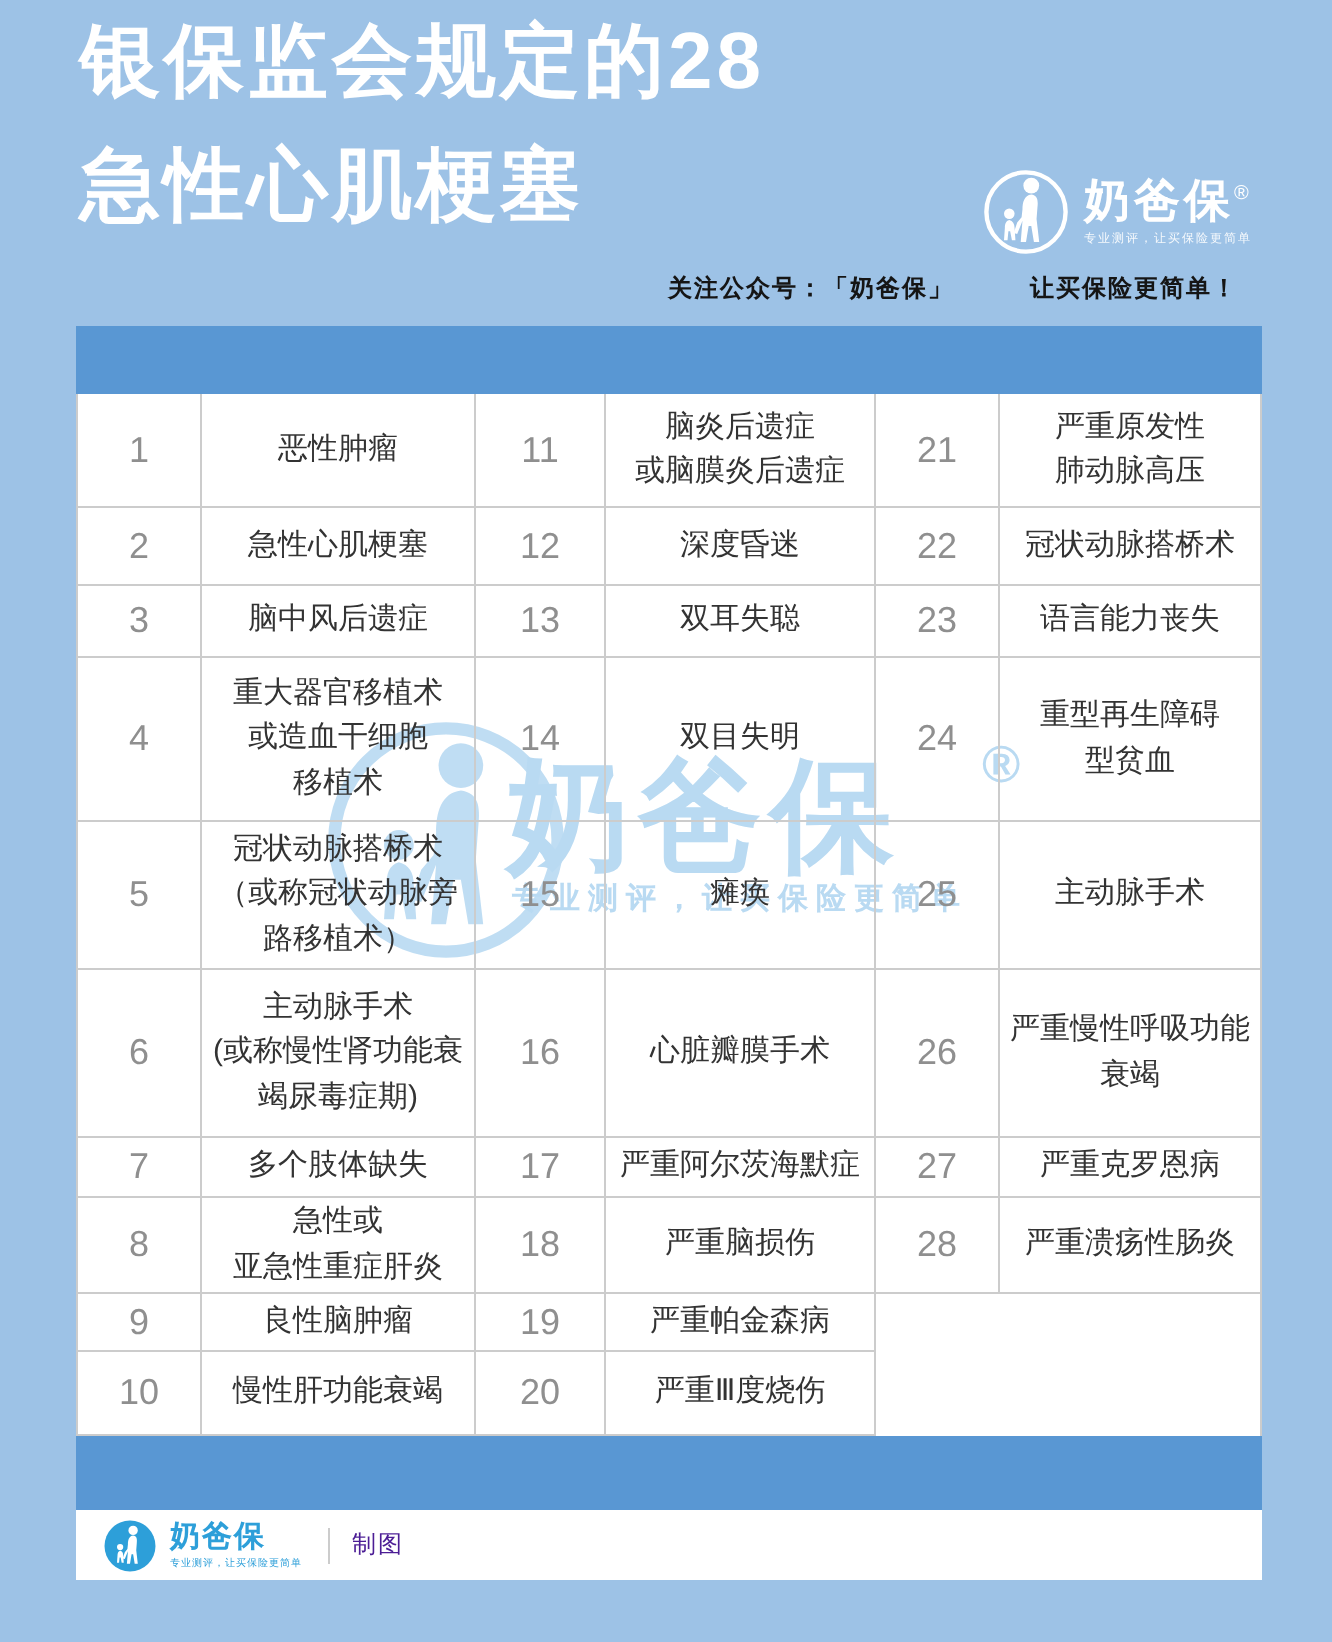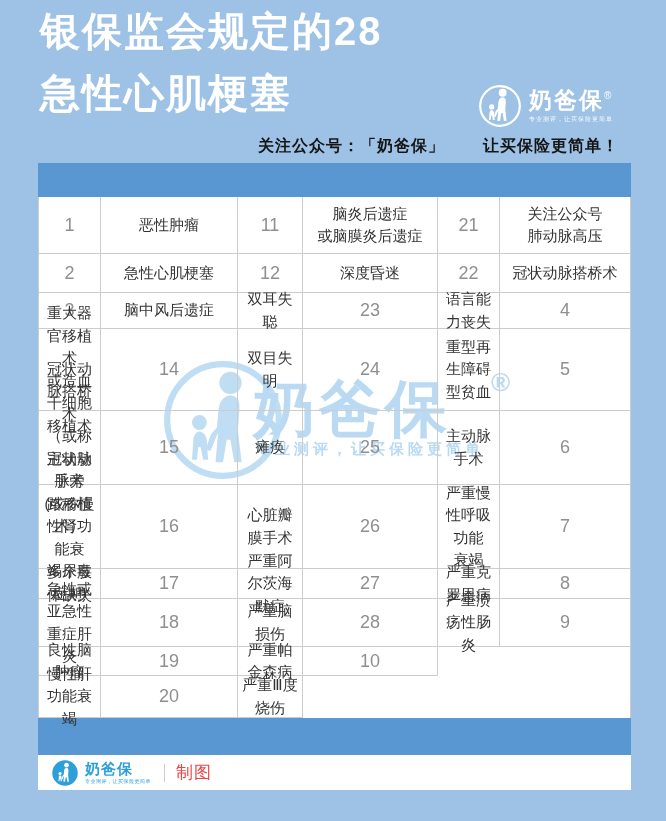--- a/index.html
+++ b/index.html
@@ -6,28 +6,28 @@
   body { font-family:"Liberation Sans", sans-serif; }
   .page {
     position:relative; width:666px; height:821px;
     background:#9dc2e6; overflow:hidden;
   }
   
   .title-line { position:absolute; left:40px; color:#ffffff;
     font-size:40px; font-weight:bold; letter-spacing:2px; line-height:1.15; }
   .title-1 { top:8px; }
   .title-2 { top:70px; }
-  .brand-top { position:absolute; left:478px; top:84px; display:flex; align-items:center; gap:7px; }
+  .brand-top { position:absolute; left:491px; top:84px; display:flex; align-items:center; gap:7px; }
   .brand-top .logo-circle { width:44px; height:44px; flex:0 0 auto; }
   .brand-top .brand-text { display:flex; flex-direction:column; }
   .brand-top .brand-name { color:#ffffff; font-size:23px; font-weight:bold; letter-spacing:2px; line-height:1; }
   .brand-top .brand-name sup { font-size:10px; font-weight:normal; }
   .brand-top .brand-tagline { color:#ffffff; font-size:6px; letter-spacing:1px; margin-top:3px; opacity:.9; }
   .subtitle { position:absolute; top:136px; right:47px; display:flex; gap:38px;
-    color:#151515; font-size:16px; font-weight:600; letter-spacing:1px; }
+    color:#151515; font-size:12px; font-weight:600; letter-spacing:1px; }
   
   .band { position:absolute; left:38px; width:593px; background:#5997d3; }
   .band-top { top:163px; height:34px; }
   .band-bottom { top:718px; height:37px; }
   
   .table-wrap { position:absolute; left:38px; top:197px; width:593px; height:521px;
     background:#ffffff; border-left:1px solid #cccccc; }
   .grid { position:relative; display:grid; width:100%; height:100%;
     grid-template-columns:62px 137px 65px 135px 62px 1fr; }
   .cell { position:relative; z-index:3; display:flex; align-items:center; justify-content:center;
@@ -45,21 +45,21 @@
   .wm-tagline { position:absolute; left:217px; top:243px; font-size:15px; font-weight:bold;
     letter-spacing:4px; white-space:nowrap; }
   
   .footer { position:absolute; left:38px; top:755px; width:593px; height:35px;
     background:#ffffff; display:flex; align-items:center; padding-left:14px; }
   .footer .logo-circle { width:26px; height:26px; flex:0 0 auto; }
   .footer .brand-text { display:flex; flex-direction:column; margin-left:7px; }
   .footer .brand-name { color:#2d9fd9; font-size:15px; font-weight:bold; letter-spacing:1px; line-height:1; }
   .footer .brand-tagline { color:#2d9fd9; font-size:5px; letter-spacing:.5px; margin-top:2px; }
   .footer .divider { width:1px; height:18px; background:#cccccc; margin:0 11px 0 13px; }
-  .footer .credit { color:#ef4444; font-size:17px; letter-spacing:1px; }
+  .footer .credit { color:#4c1d95; font-size:12px; letter-spacing:1px; }
 </style>
 </head>
 <body>
 
 <div class="page">
 
   <div class="title-line title-1">银保监会规定的28</div>
   <div class="title-line title-2">急性心肌梗塞</div>
 
   <div class="brand-top">
@@ -101,30 +101,31 @@
       <div class="wm-reg">®</div>
       <div class="wm-tagline">专业测评，让买保险更简单</div>
     </div>
     <div class="grid" id="disease-grid" style="grid-template-rows: 57px 39px 36px 82px 74px 84px 30px 48px 29px 42px;">
         <div class="cell num">1</div>
         <div class="cell name">恶性肿瘤</div>
         <div class="cell num">11</div>
         <div class="cell name">脑炎后遗症
 或脑膜炎后遗症</div>
         <div class="cell num">21</div>
-        <div class="cell name">关注公众号
+        <div class="cell name">严重原发性
 肺动脉高压</div>
         <div class="cell num">2</div>
         <div class="cell name">急性心肌梗塞</div>
         <div class="cell num">12</div>
         <div class="cell name">深度昏迷</div>
         <div class="cell num">22</div>
         <div class="cell name">冠状动脉搭桥术</div>
         <div class="cell num">3</div>
         <div class="cell name">脑中风后遗症</div>
+        <div class="cell num">13</div>
         <div class="cell name">双耳失聪</div>
         <div class="cell num">23</div>
         <div class="cell name">语言能力丧失</div>
         <div class="cell num">4</div>
         <div class="cell name">重大器官移植术
 或造血干细胞
 移植术</div>
         <div class="cell num">14</div>
         <div class="cell name">双目失明</div>
         <div class="cell num">24</div>

